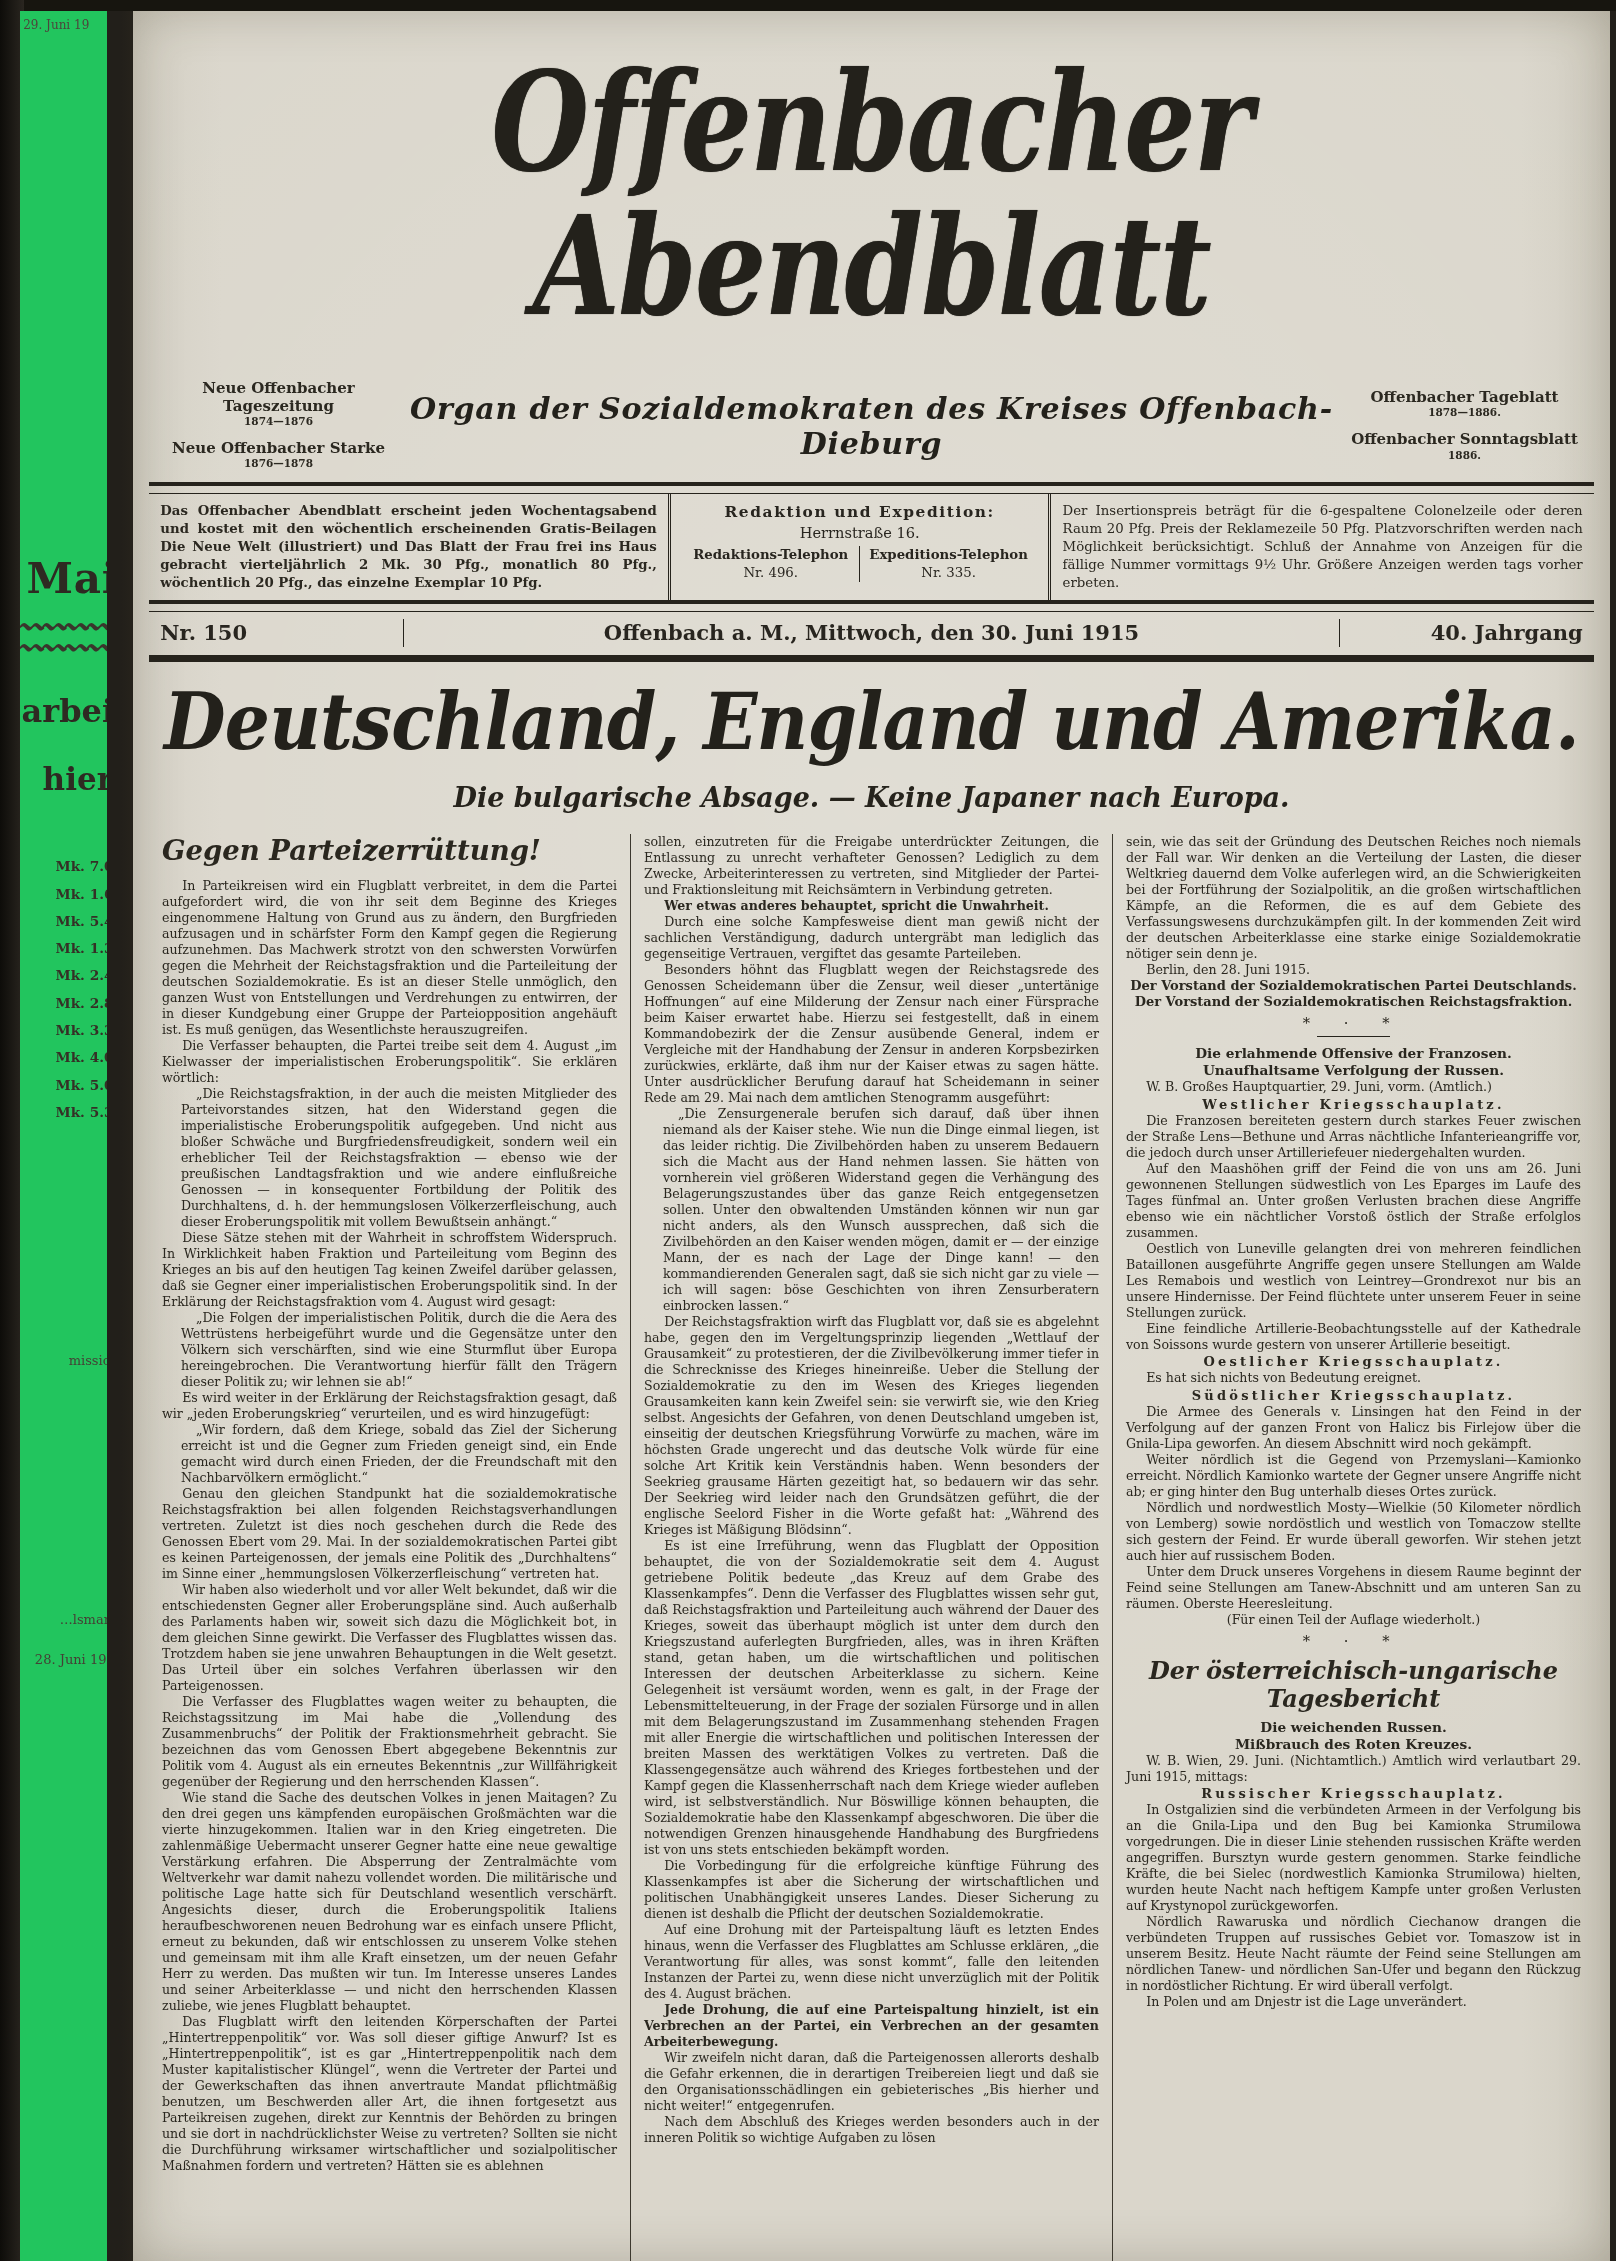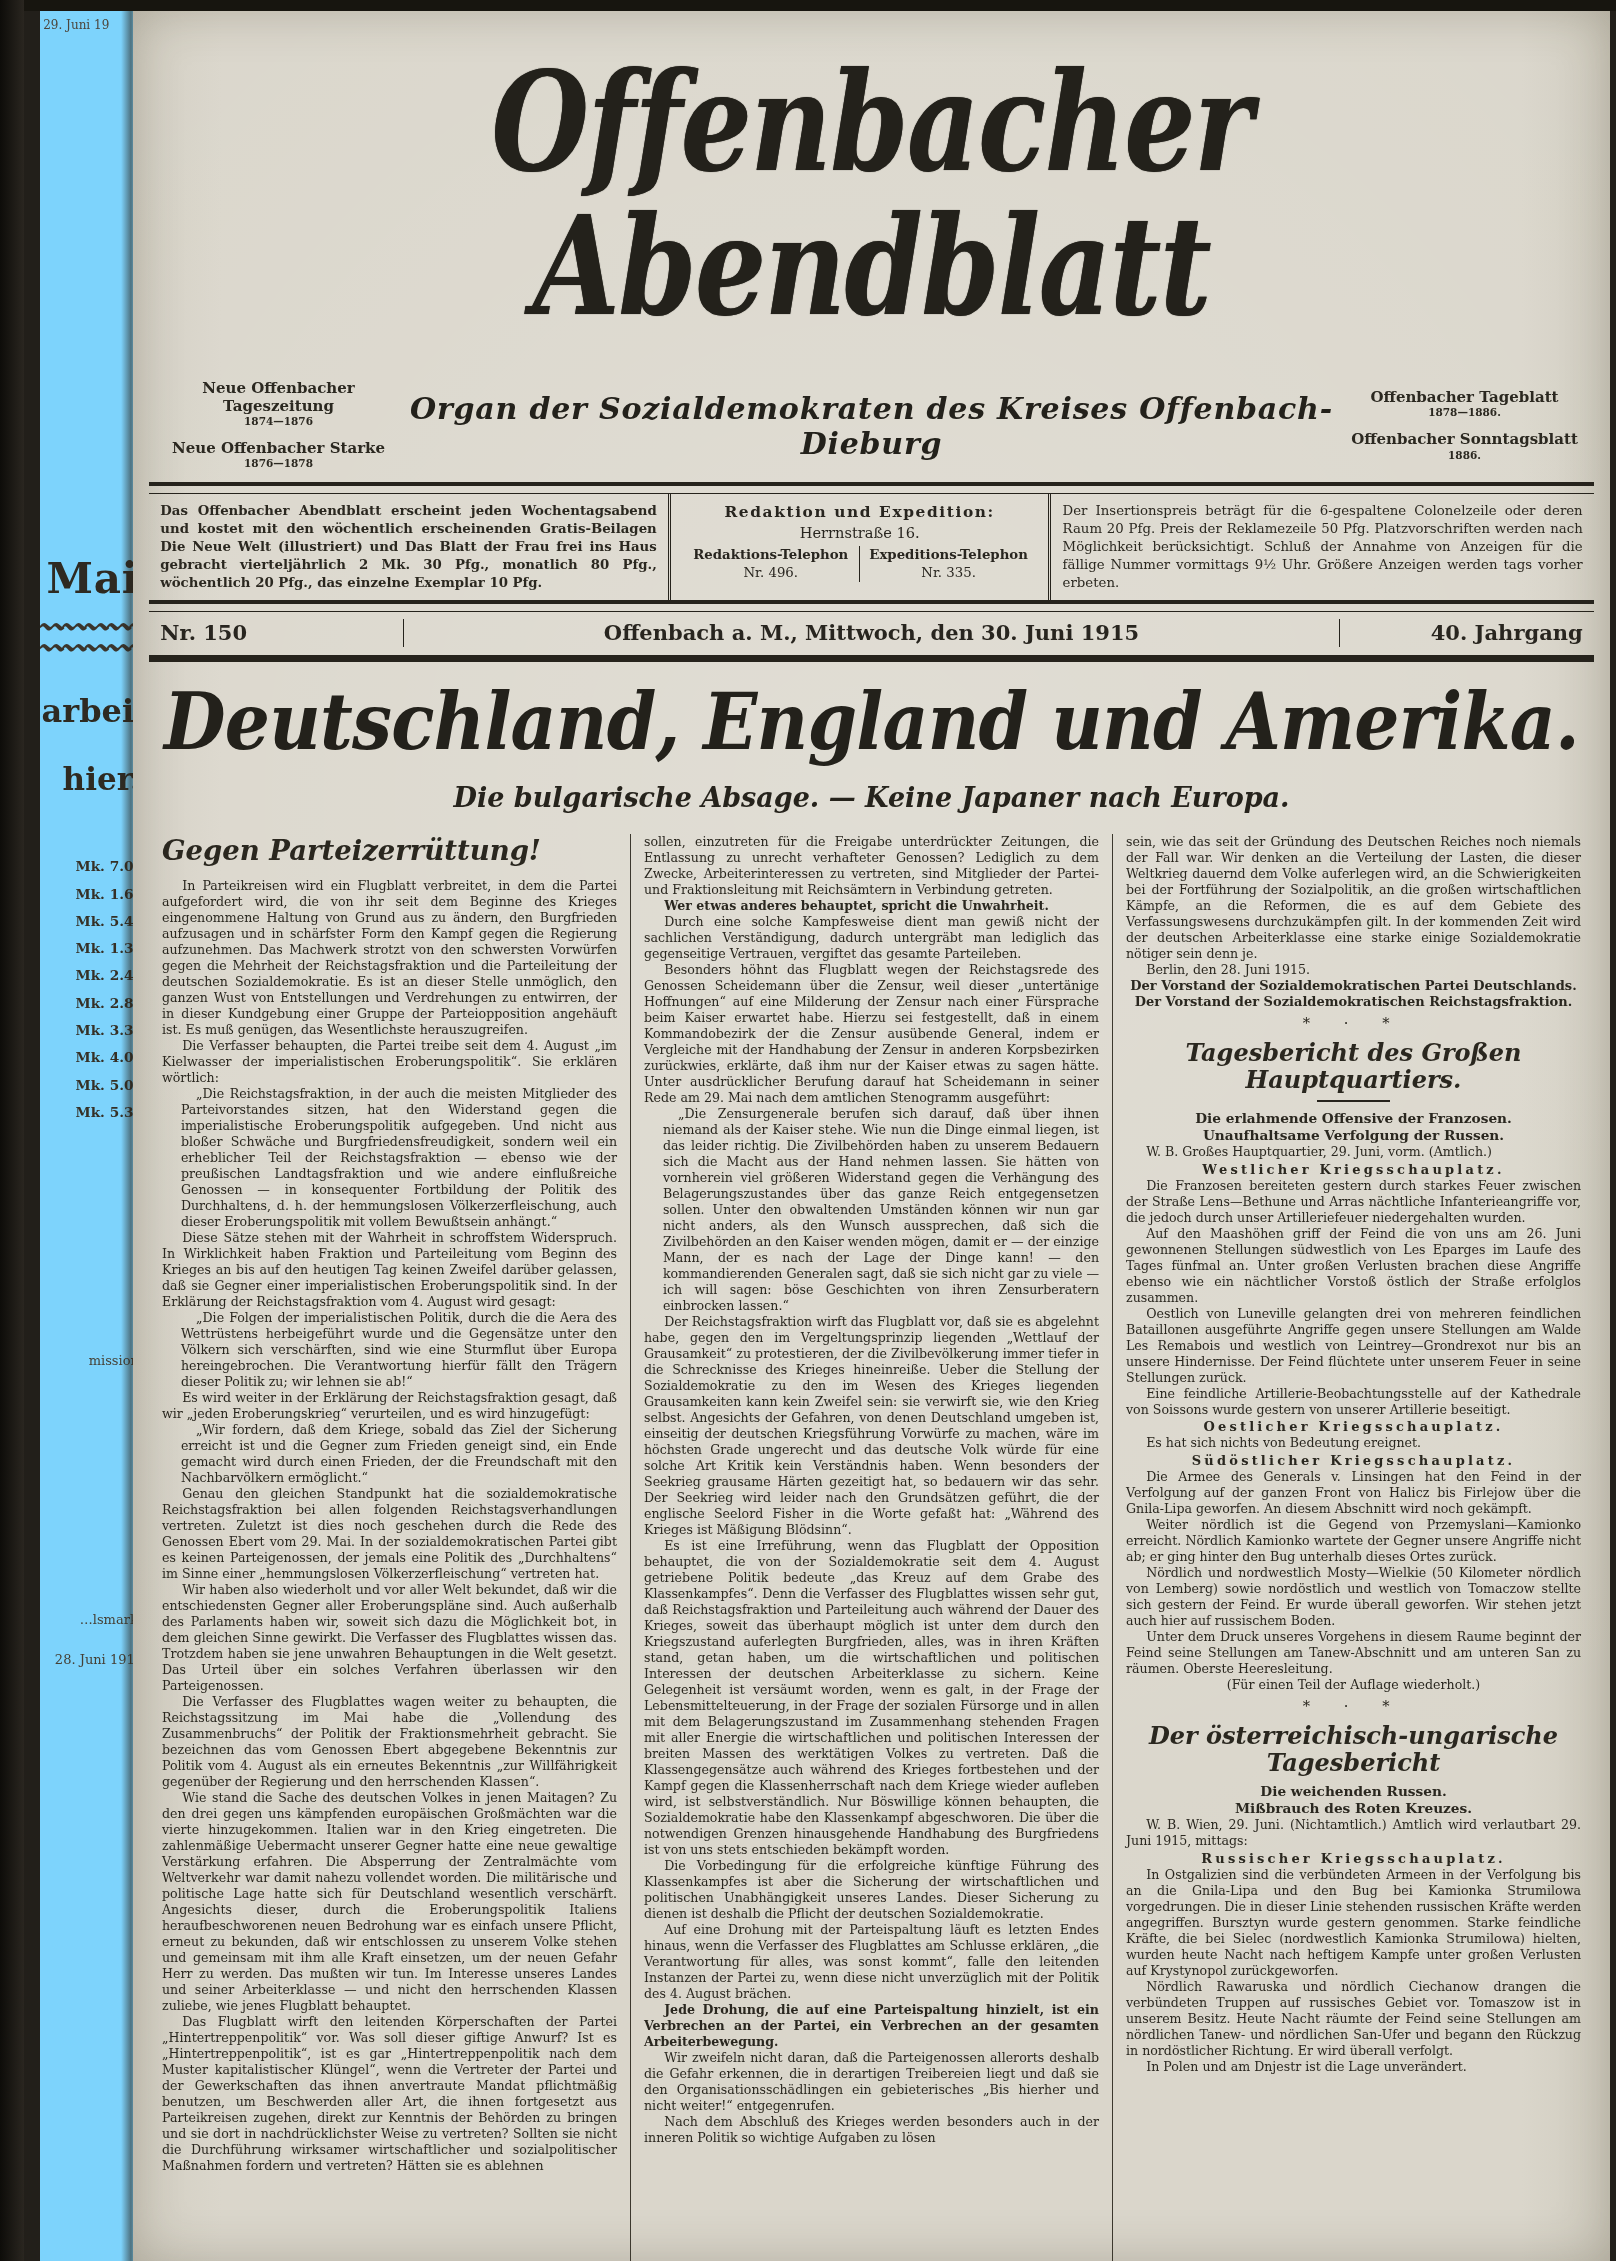--- a/index.html
+++ b/index.html
@@ -6,21 +6,21 @@
   body{
     width:1617px;height:2261px;position:relative;overflow:hidden;
     background:#221f1a;
     font-family:"DejaVu Serif", serif;
     color:#28251f;
   }
   
   .top-edge{position:absolute;left:0;top:0;width:1617px;height:11.3px;background:#17150f;}
   .binding{position:absolute;left:0;top:0;width:24px;height:2261px;background:linear-gradient(90deg,#0d0c09,#2a2620);}
   
-  .neighbor{position:absolute;left:40px;top:11.3px;width:109px;height:2250px;background:#7dd3fc;overflow:hidden;}
+  .neighbor{position:absolute;left:20px;top:11.3px;width:87px;height:2250px;background:#22c55e;overflow:hidden;}
   .gutter{position:absolute;left:121px;top:11.3px;width:18px;height:2250px;background:linear-gradient(90deg,rgba(40,36,28,0),rgba(40,36,28,.55) 55%,rgba(40,36,28,0));}
   .ls-corner{position:absolute;left:3.2px;top:6.5px;font-size:12px;color:#4c463c;white-space:nowrap;}
   .ls-main{position:absolute;left:6.5px;top:543px;font-size:42px;font-weight:bold;letter-spacing:0.8px;color:#2e2a22;}
   .ls-orn{position:absolute;left:0px;top:605px;font-size:24px;letter-spacing:-1.6px;color:#3a352c;line-height:21px;white-space:nowrap;}
   .ls-arbeiten{position:absolute;left:1.6px;top:681px;font-size:32px;font-weight:bold;color:#2e2a22;}
   .ls-hier{position:absolute;left:22.6px;top:750px;font-size:31px;font-weight:bold;color:#2e2a22;}
   .ls-prices{position:absolute;left:0;top:847px;width:103px;}
   .ls-prices p{margin:0 0 11.3px 0;font-size:13.7px;font-weight:bold;text-align:right;white-space:nowrap;color:#353026;}
   .ls-small{position:absolute;left:0;width:103px;font-size:13px;color:#454035;text-align:right;white-space:nowrap;}
   
@@ -198,21 +198,20 @@
           <p class="ind bold">Jede Drohung, die auf eine Parteispaltung hinzielt, ist ein Verbrechen an der Partei, ein Verbrechen an der gesamten Arbeiterbewegung.</p>
           <p class="ind">Wir zweifeln nicht daran, daß die Parteigenossen allerorts deshalb die Gefahr erkennen, die in derartigen Treibereien liegt und daß sie den Organisationsschädlingen ein gebieterisches „Bis hierher und nicht weiter!“ entgegenrufen.</p>
           <p class="ind">Nach dem Abschluß des Krieges werden besonders auch in der inneren Politik so wichtige Aufgaben zu lösen</p>
         </div>
       <div class="col">
           <p class="cont">sein, wie das seit der Gründung des Deutschen Reiches noch niemals der Fall war. Wir denken an die Verteilung der Lasten, die dieser Weltkrieg dauernd dem Volke auferlegen wird, an die Schwierigkeiten bei der Fortführung der Sozialpolitik, an die großen wirtschaftlichen Kämpfe, an die Reformen, die es auf dem Gebiete des Verfassungswesens durchzukämpfen gilt. In der kommenden Zeit wird der deutschen Arbeiterklasse eine starke einige Sozialdemokratie nötiger sein denn je.</p>
           <p class="ind">Berlin, den 28. Juni 1915.</p>
           <p class="sig">Der Vorstand der Sozialdemokratischen Partei Deutschlands.</p>
           <p class="sig">Der Vorstand der Sozialdemokratischen Reichstagsfraktion.</p>
           <p class="stars">* · *</p>
-          <h3 class="sect">Tagesbericht des Großen Hauptquartiers.</h3>
           <div class="rule-small"></div>
           <p class="subhead">Die erlahmende Offensive der Franzosen.</p>
           <p class="subhead">Unaufhaltsame Verfolgung der Russen.</p>
           <p class="ind">W. B. Großes Hauptquartier, 29. Juni, vorm. (Amtlich.)</p>
           <p class="schauplatz">Westlicher Kriegsschauplatz.</p>
           <p class="ind">Die Franzosen bereiteten gestern durch starkes Feuer zwischen der Straße Lens—Bethune und Arras nächtliche Infanterieangriffe vor, die jedoch durch unser Artilleriefeuer niedergehalten wurden.</p>
           <p class="ind">Auf den Maashöhen griff der Feind die von uns am 26. Juni gewonnenen Stellungen südwestlich von Les Eparges im Laufe des Tages fünfmal an. Unter großen Verlusten brachen diese Angriffe ebenso wie ein nächtlicher Vorstoß östlich der Straße erfolglos zusammen.</p>
           <p class="ind">Oestlich von Luneville gelangten drei von mehreren feindlichen Bataillonen ausgeführte Angriffe gegen unsere Stellungen am Walde Les Remabois und westlich von Leintrey—Grondrexot nur bis an unsere Hindernisse. Der Feind flüchtete unter unserem Feuer in seine Stellungen zurück.</p>
           <p class="ind">Eine feindliche Artillerie-Beobachtungsstelle auf der Kathedrale von Soissons wurde gestern von unserer Artillerie beseitigt.</p>
           <p class="schauplatz">Oestlicher Kriegsschauplatz.</p>

